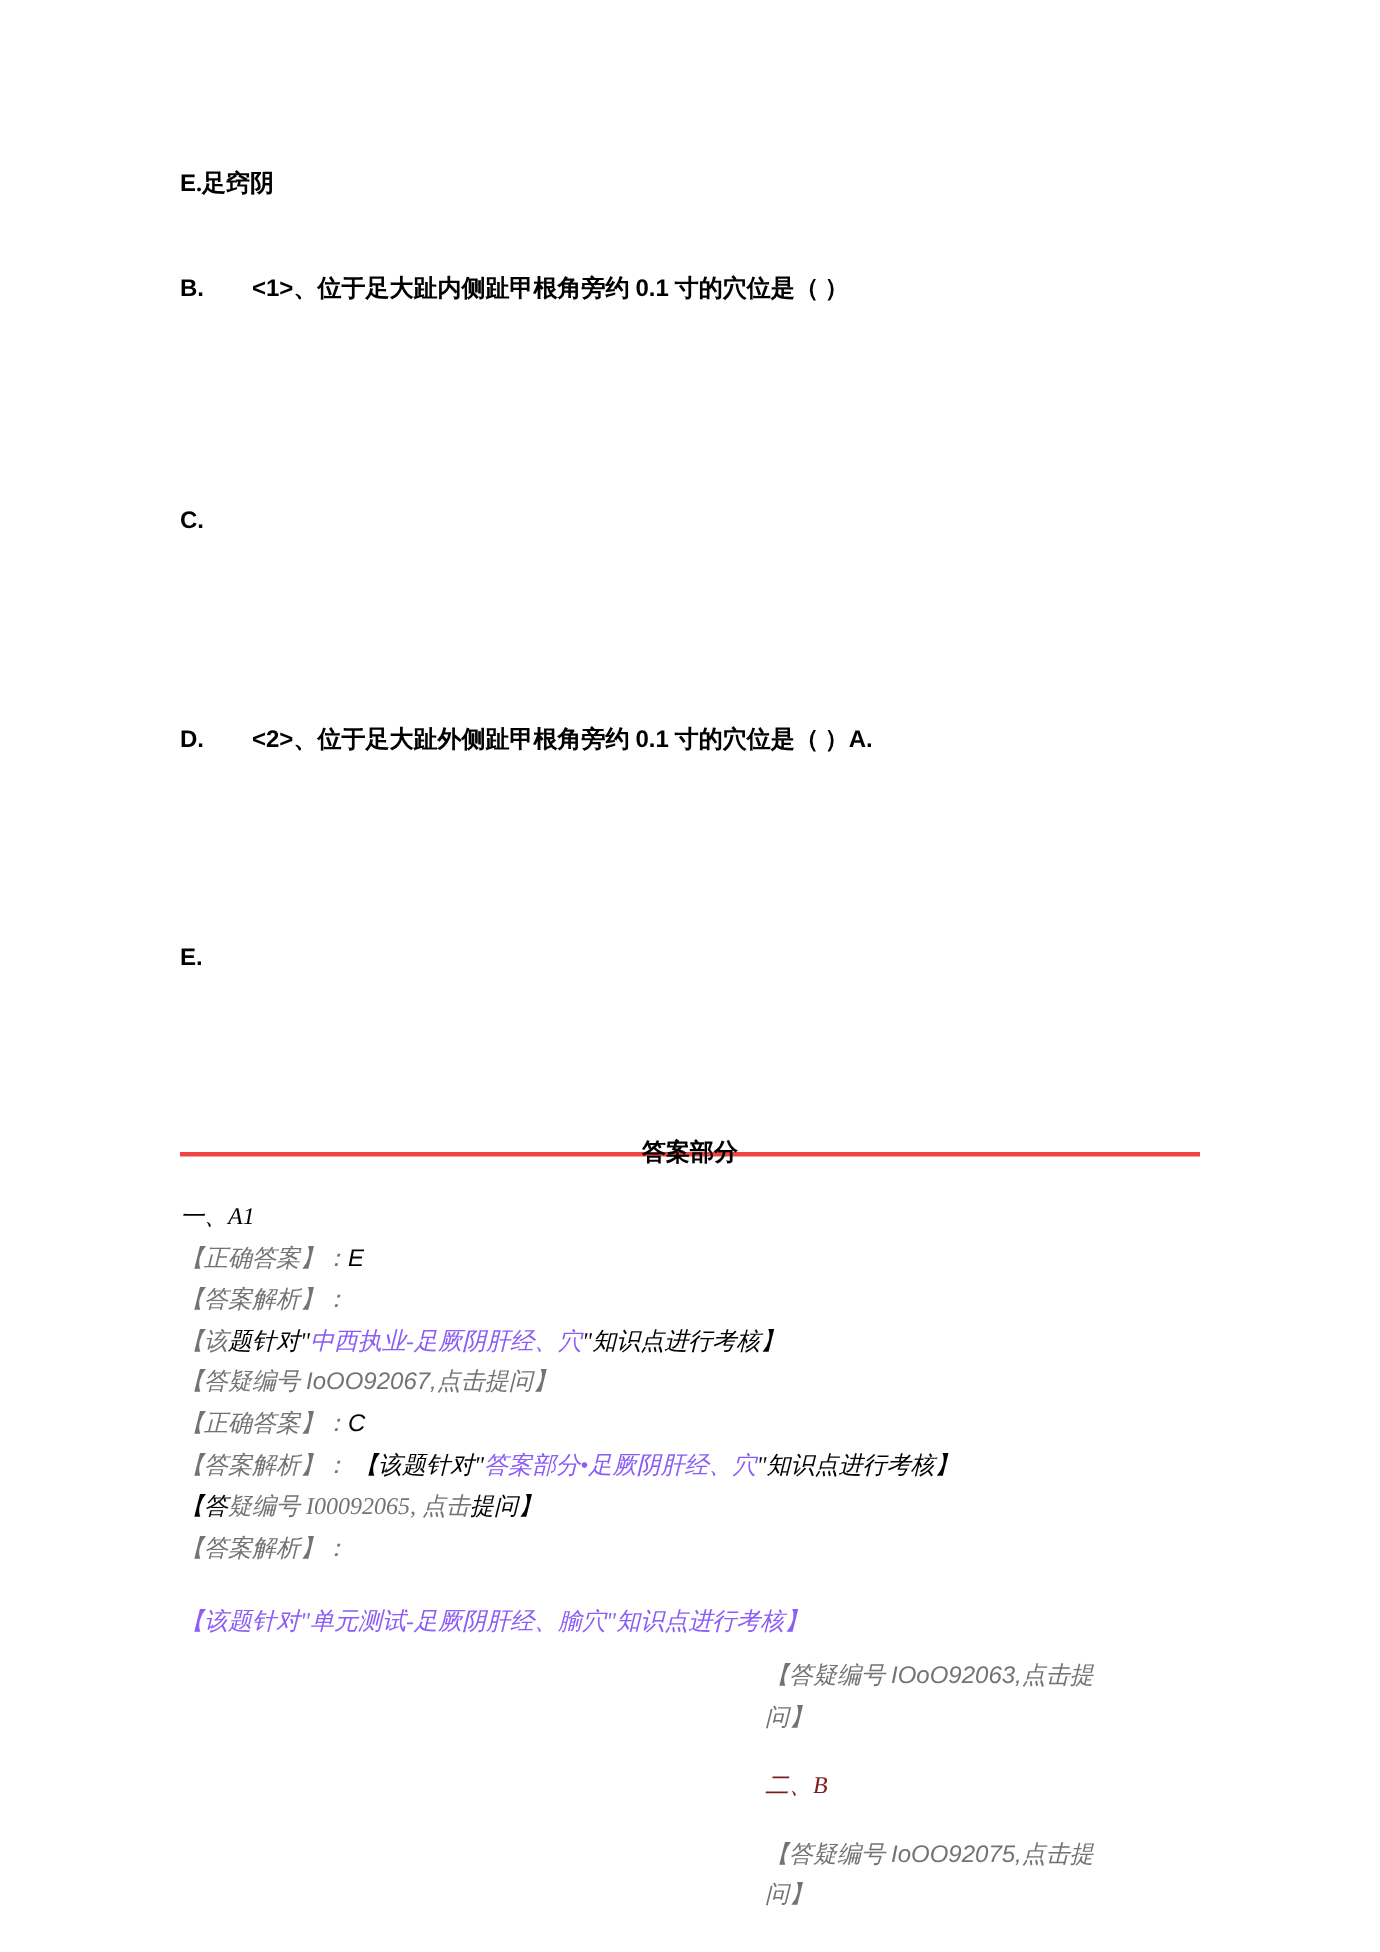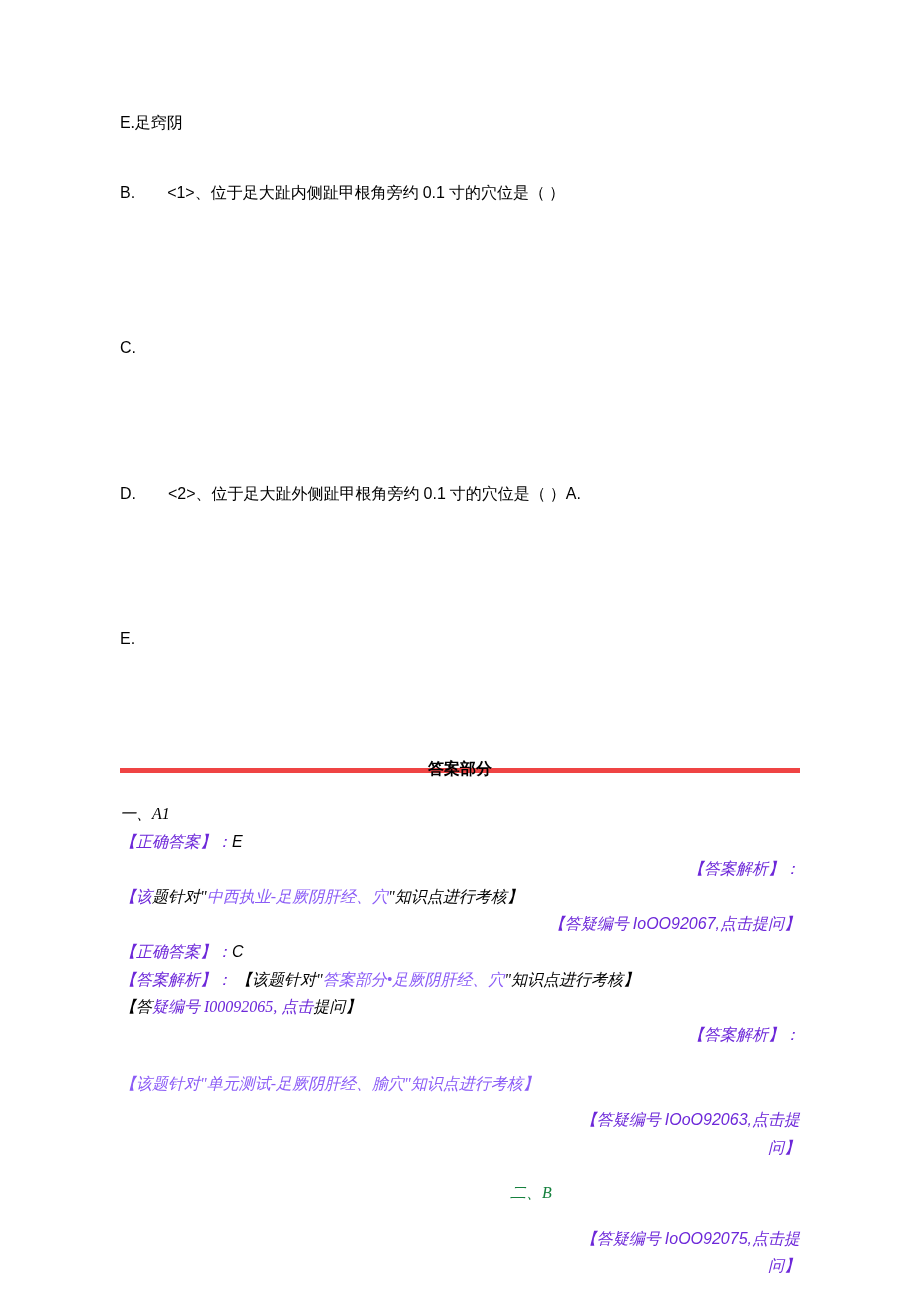--- a/index.html
+++ b/index.html
@@ -12,41 +12,42 @@
     color: #000;
     line-height: 1.6;
   }
   .page {
     padding: 110px 120px 40px 120px;
     box-sizing: border-box;
     width: 920px;
   }
   .blk {
     margin: 0;
+    font-weight: bold;
   }
   .ariallike {
     font-family: Arial, "Helvetica Neue", sans-serif;
   }
   .spaced56 { margin-top: 44px; }
   .spaced130 { margin-top: 130px; }
   .spaced120 { margin-top: 120px; }
   .answer-divider {
     margin-top: 100px;
     text-align: center;
-    border-bottom: 5px solid #ef4444;
+    border-bottom: 3px solid #ef4444;
     height: 16px;
     position: relative;
   }
   .answer-divider span {
     position: relative;
     top: 4px;
     font-weight: bold;
   }
   .answer-block { margin-top: 28px; }
-  .blue { color: #6d28d9; text-align: right; }
+  .blue { color: #737373; }
   .green { color: #8b5cf6; }
   .right-block {
     margin-left: 390px;
     margin-top: 10px;
   }
   .tight p { margin: 2px 0; font-style: italic; }
 </style>
 </head>
 <body>
 
@@ -108,21 +109,21 @@
     <p class="blue">【答案解析】：</p>
 
     <p class="green" style="margin-top:24px;">【该题针对"单元测试-足厥阴肝经、腧穴"知识点进行考核】</p>
 
     <div class="right-block tight">
       <p class="blue">
         <span>【答疑编号 </span><span class="ariallike">IOoO92063,</span><span>点击提</span>
       </p>
       <p class="blue">问】</p>
 
-      <p style="margin-top:20px;color:#15803d;">二、B</p>
+      <p style="margin-top:20px;color:#7f1d1d;">二、B</p>
 
       <p class="blue" style="margin-top:20px;">
         <span>【答疑编号 </span><span class="ariallike">IoOO92075,</span><span>点击提</span>
       </p>
       <p class="blue">问】</p>
     </div>
 
   </div>
 
 </div>

